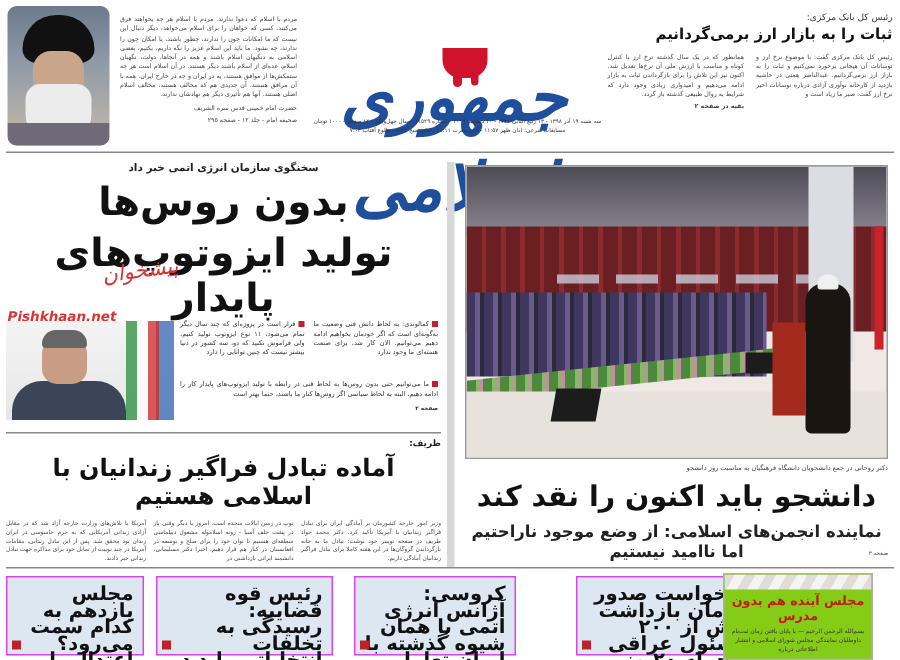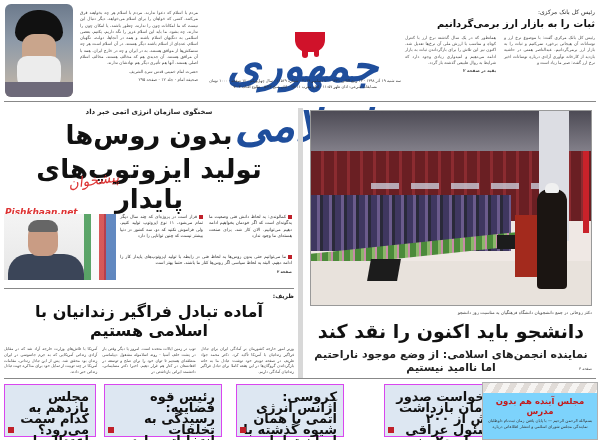--- a/index.html
+++ b/index.html
@@ -96,21 +96,21 @@
   .main-headline { left: 310px; top: 320px; width: 282px; font-size: 19px; font-weight: bold; color:#111; text-align:center; }
   .sub-headline { left: 310px; top: 348px; width: 282px; font-size: 11px; font-weight: bold; color:#222; text-align:center; }
   .main-pageref { left: 310px; top: 366px; width: 282px; font-size: 3.8px; color:#444; }
 
   
   .box {
     top: 384px; height: 53px; background:#dde7f2; border: 1px solid #d946ef;
     padding: 6px 6px; font-size: 13px; font-weight: bold; line-height: 11px; color:#111; text-align:right;
   }
   .box .pg { position:absolute; left: 3px; bottom: 3px; width: 6px; height: 6px; background:#c0202a; }
-  .box-editorial { left: 482px; top: 382px; width: 116px; height: 58px; background:#7dd3fc; border:1px solid #b0b0b0; overflow:hidden; }
+  .box-editorial { left: 482px; top: 382px; width: 100px; height: 58px; background:#84cc16; border:1px solid #b0b0b0; overflow:hidden; }
   .box-editorial .stripes { height: 10px; background: repeating-linear-gradient(120deg,#e1dcd8 0 6px,#f6f4f2 6px 12px); }
   .box-editorial .title { text-align:center; font-size: 8.5px; font-weight:bold; color:#c31a1a; margin-top: 3px; }
   .box-editorial .body { font-size: 4px; line-height: 5.8px; color:#333; text-align:center; padding: 2px 4px; }
 </style>
 </head>
 <body>
 
 <div class="abs portrait">
   <div class="turban"></div>
   <div class="face"></div>

